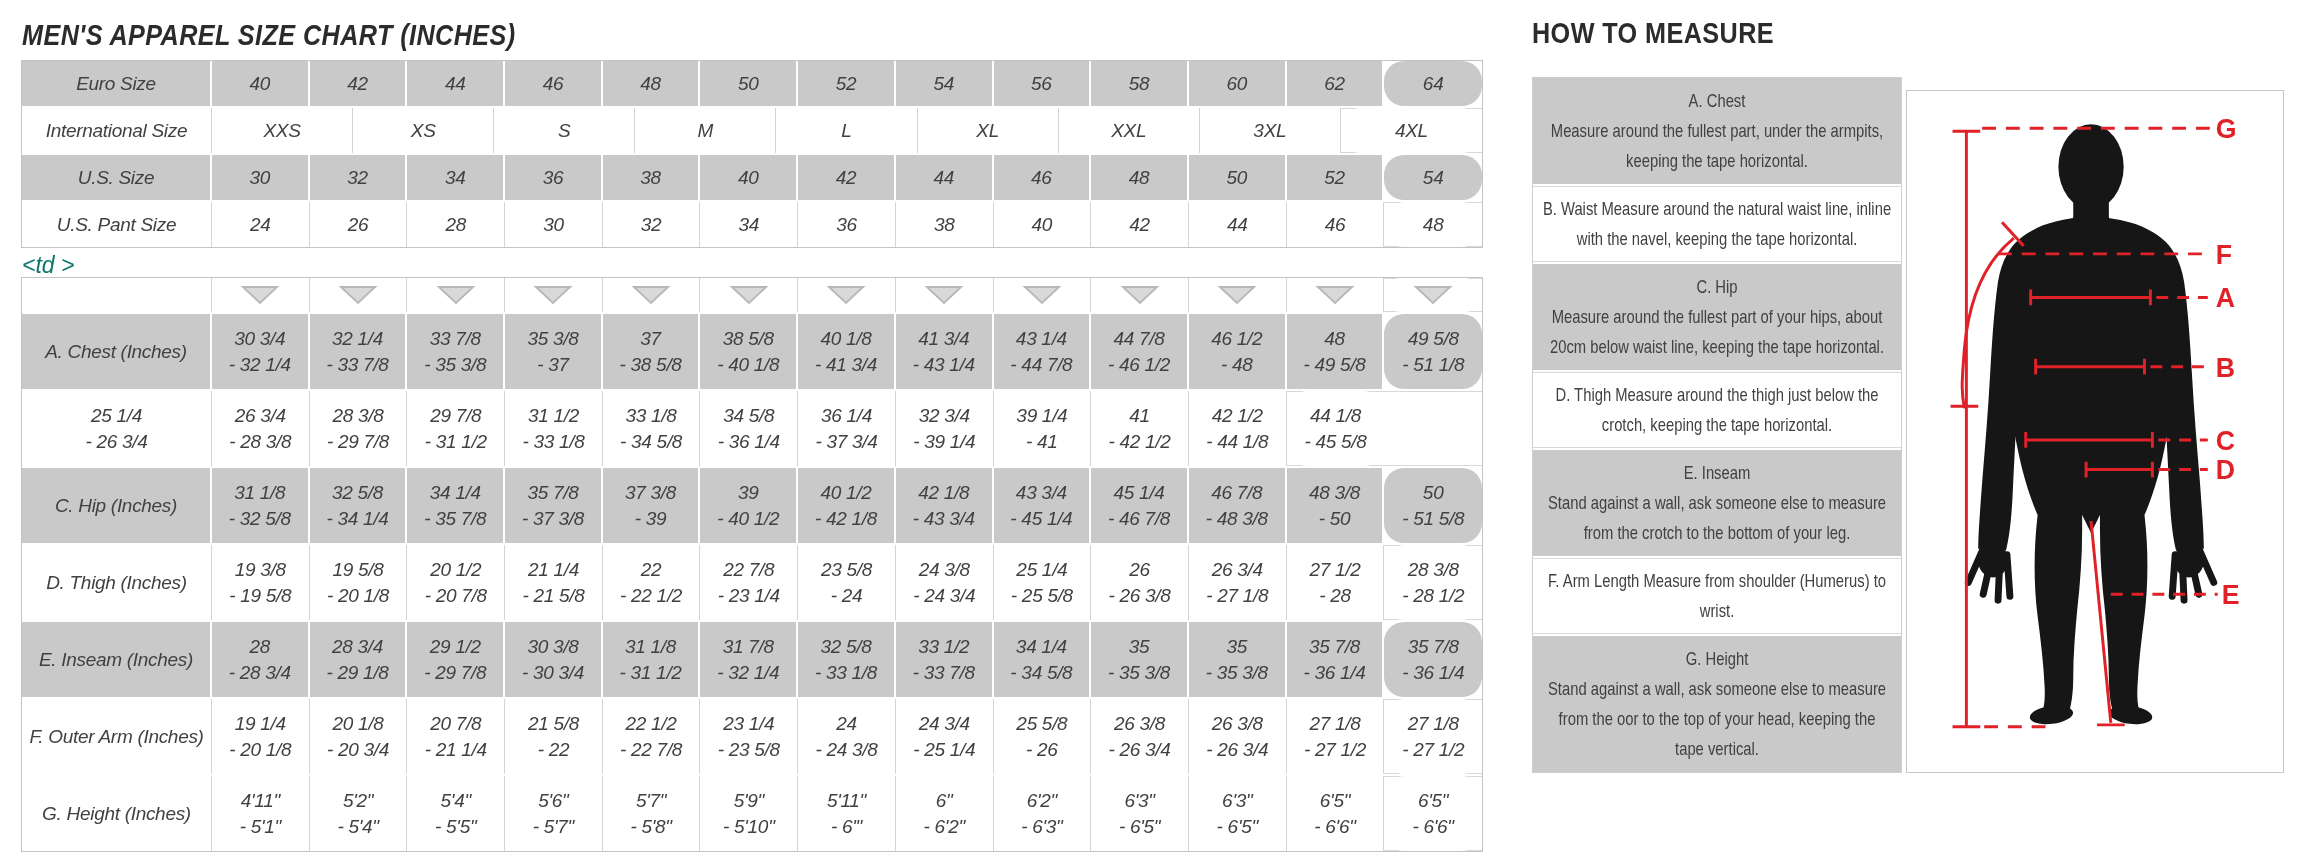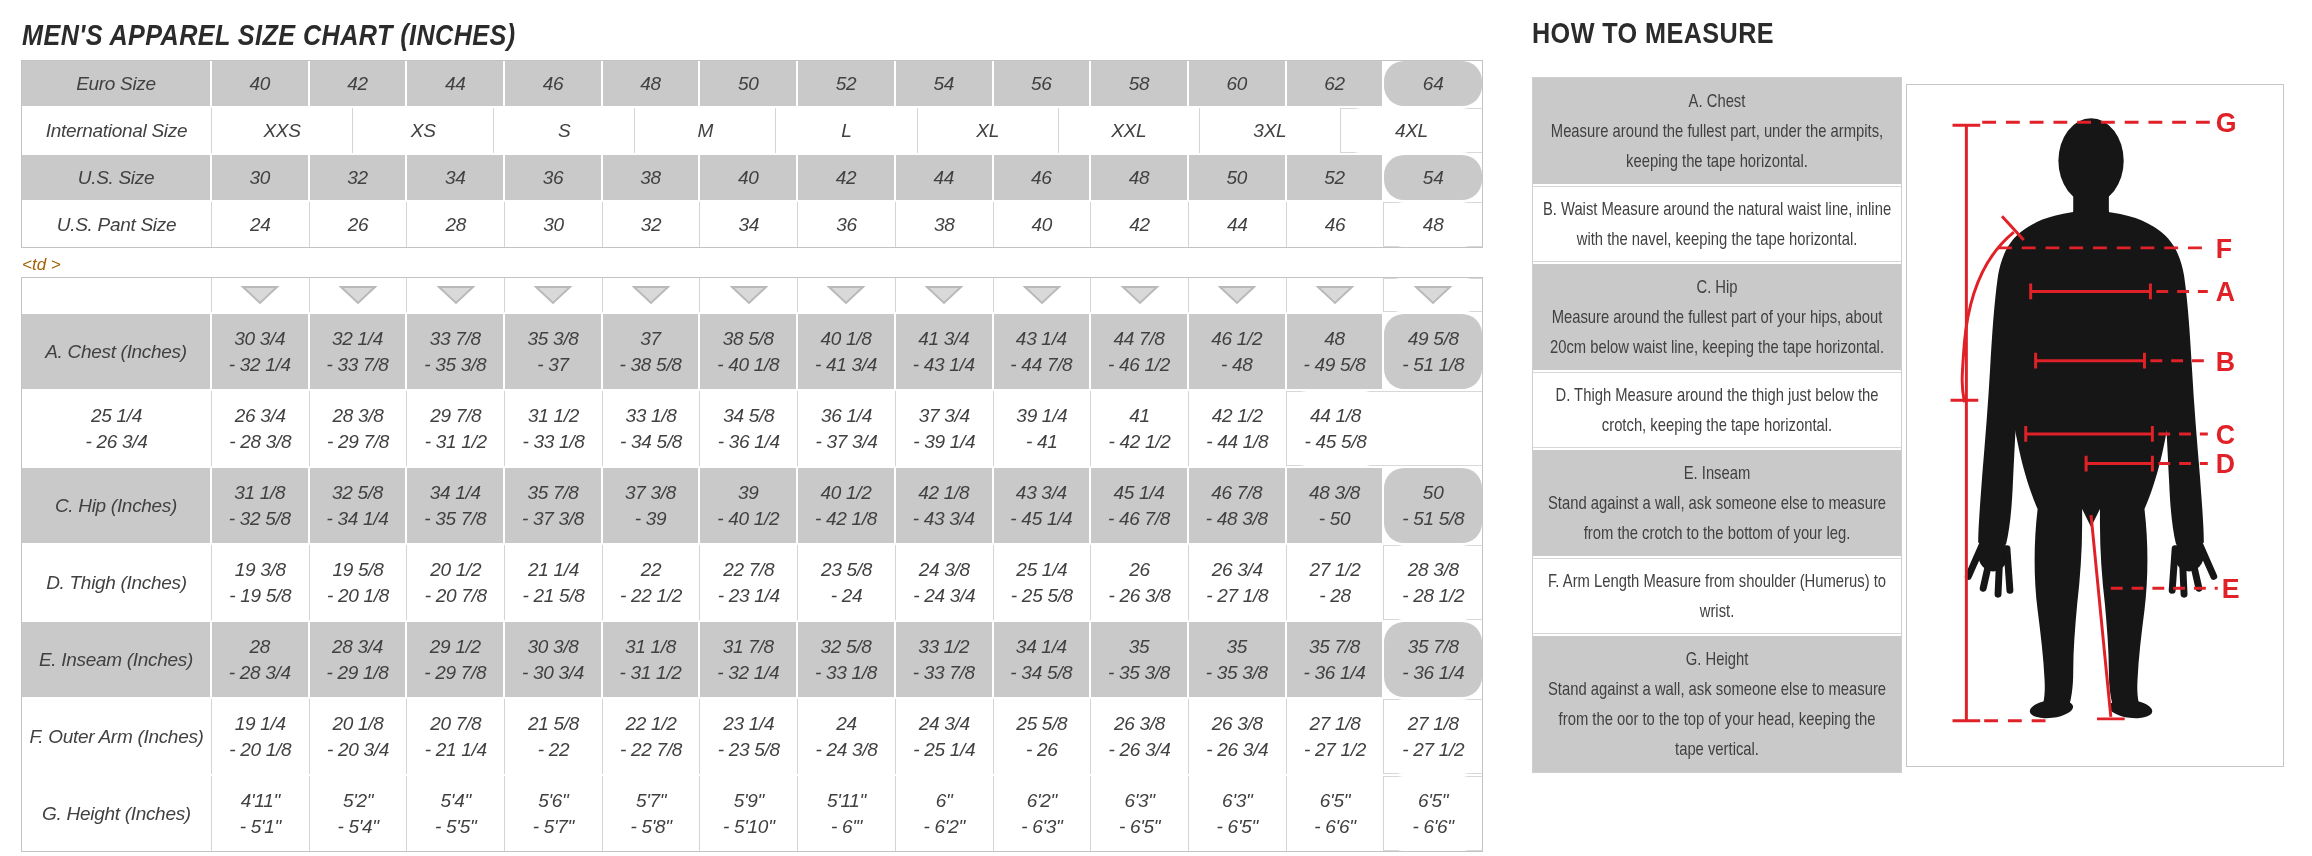--- a/index.html
+++ b/index.html
@@ -26,27 +26,27 @@
     font-size:19px;letter-spacing:-0.3px;min-width:0;
   }
   .gray .tc{background:#c9c9c9;border-right:2px solid #ffffff;}
   .white .tc{background:#ffffff;border-right:1px solid #d4d4d4;}
   .tc:last-child{border-right:none;border-radius:20px;}
   .h{height:45px;}
   .m{height:75px;}
   .arrows{height:34px;}
   .rng .ln{line-height:26px;text-align:center;}
   .stray{
-    font-size:17px;line-height:18px;color:#a16207;margin:8px 0 3px 1px;
+    font-size:23px;line-height:18px;color:#0f766e;margin:8px 0 3px 1px;
     font-family:"Liberation Sans", sans-serif;
   }
   
   .right-section{position:absolute;left:1532px;top:8px;width:760px;}
   .right-section .section-title{margin:8px 0 11px 0;}
-  .htm-flex{display:flex;align-items:center;margin-top:28px;}
+  .htm-flex{display:flex;align-items:flex-end;margin-top:28px;}
   .htm-list{width:368px;border:1px solid #cfcfcf;overflow:hidden;background:#fff;}
   .htm-scale{width:460px;transform:scaleX(0.8);transform-origin:0 0;}
   .htm-item{
     text-align:center;font-size:18.5px;line-height:30px;padding:8px 12px;
     border-top:2px solid #ffffff;
   }
   .htm-item:first-child{border-top:none;}
   .htm-item.gray{background:#c9c9c9;}
   .htm-item.white{background:#ffffff;box-shadow:inset 0 1px 0 #d8d8d8, inset 0 -1px 0 #d8d8d8;}
   .figure-box{
@@ -274,21 +274,21 @@
         </div>
         <div class="tc rng">
           <div class="ln">34 5/8</div>
           <div class="ln">- 36 1/4</div>
         </div>
         <div class="tc rng">
           <div class="ln">36 1/4</div>
           <div class="ln">- 37 3/4</div>
         </div>
         <div class="tc rng">
-          <div class="ln">37 3/4</div>
+          <div class="ln">32 3/4</div>
           <div class="ln">- 39 1/4</div>
         </div>
         <div class="tc rng">
           <div class="ln">39 1/4</div>
           <div class="ln">- 41</div>
         </div>
         <div class="tc rng">
           <div class="ln">41</div>
           <div class="ln">- 42 1/2</div>
         </div>

